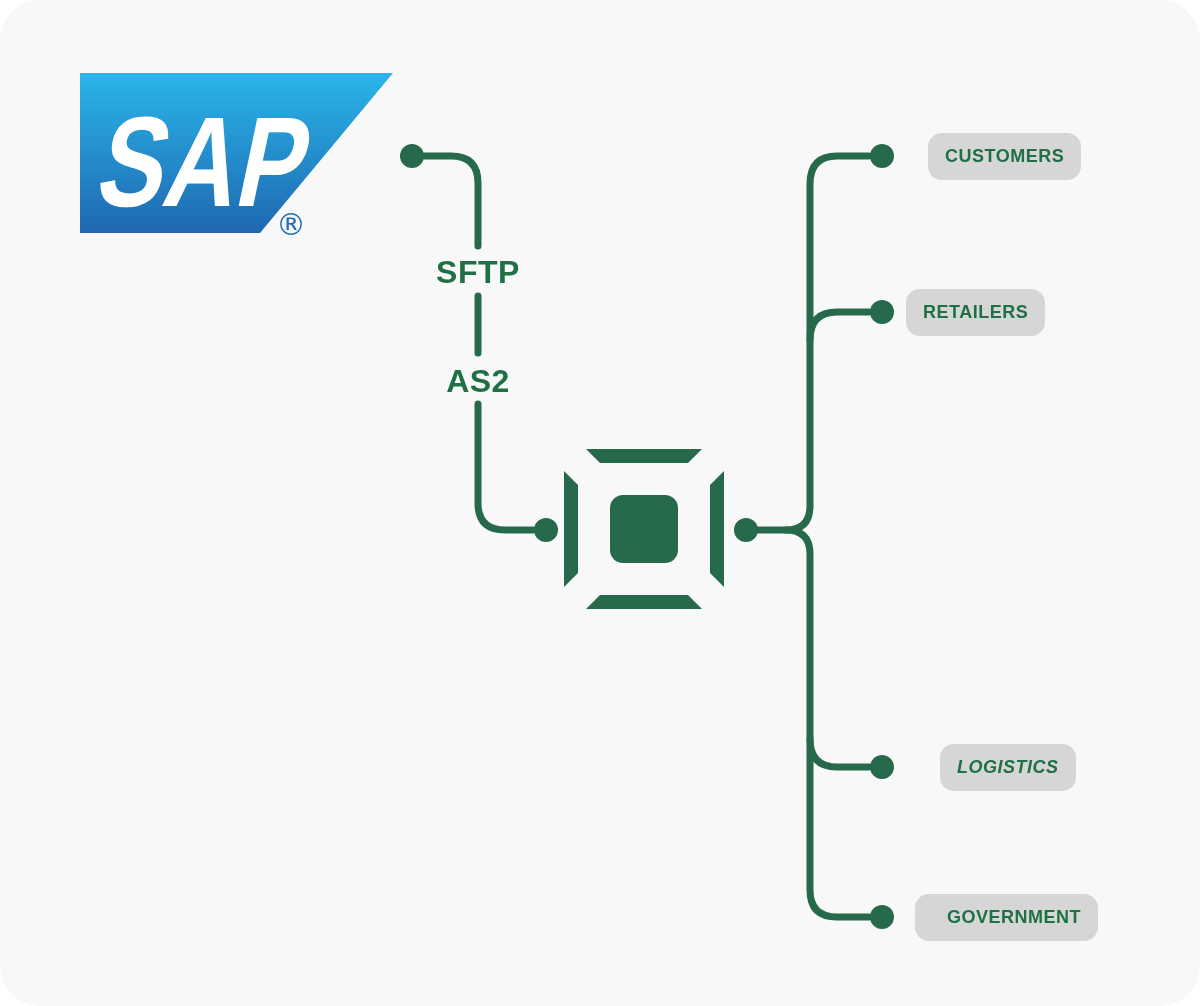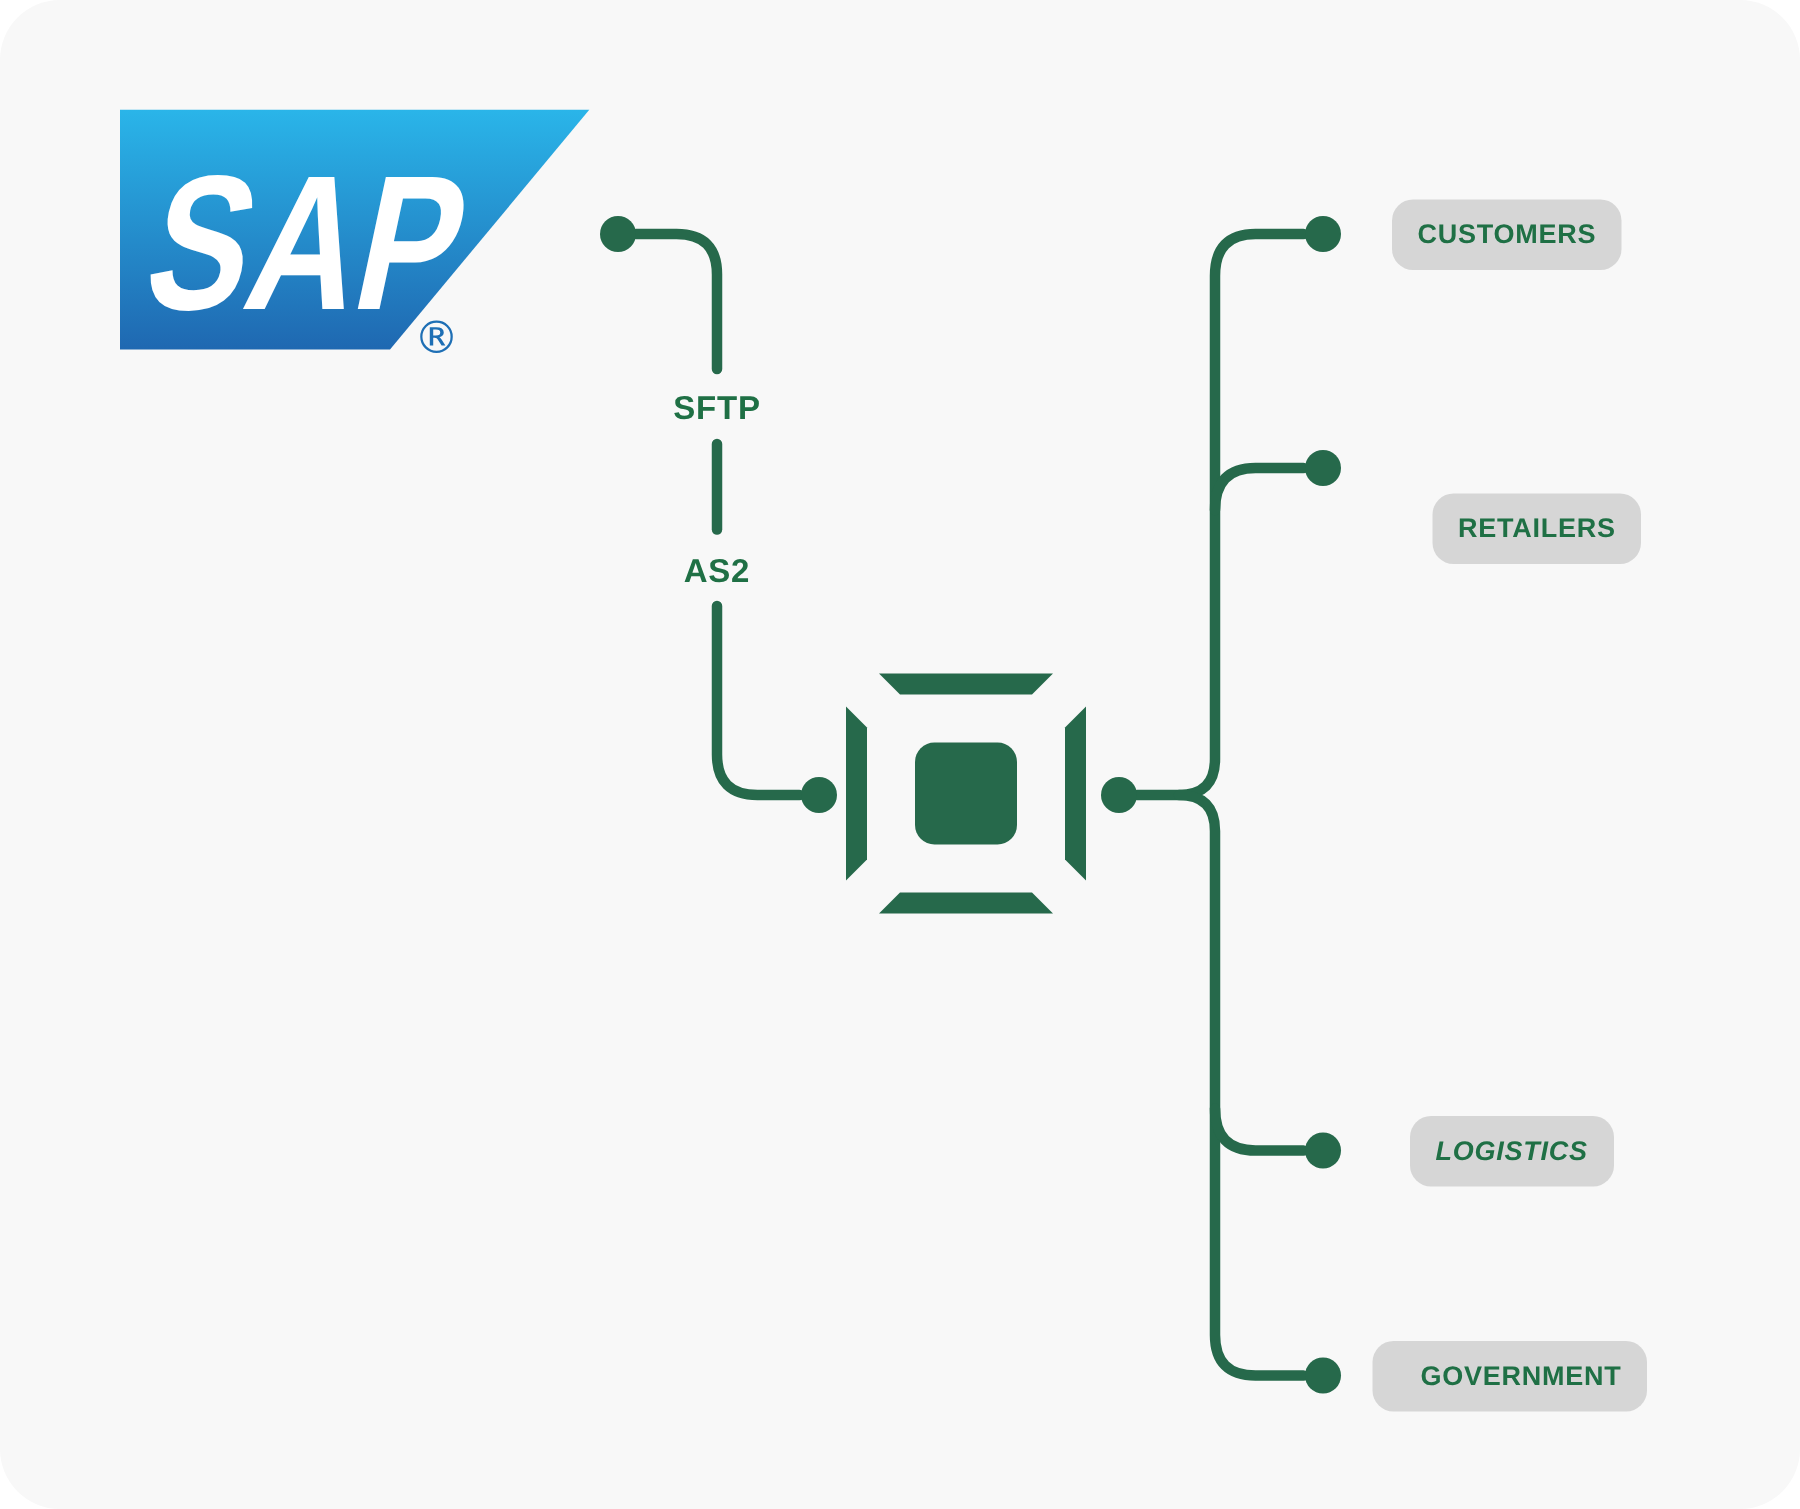--- a/index.html
+++ b/index.html
@@ -28,33 +28,33 @@
     fill:#ffffff;font-family:"Liberation Sans",sans-serif;
     font-weight:bold;font-size:128px;
   }
   .sap-reg{
     fill:var(--sap-reg-blue);font-family:"DejaVu Sans",sans-serif;
     font-size:30px;
   }
   .hub-svg{position:absolute;left:561px;top:446px;}
   .proto-label{
     position:absolute;transform:translate(-50%,-50%);
-    color:var(--text-green);font-weight:bold;font-size:22px;letter-spacing:0.5px;
+    color:var(--text-green);font-weight:bold;font-size:32px;letter-spacing:0.5px;
     white-space:nowrap;
   }
   .proto-sftp{left:478px;top:272px;}
   .proto-as2{left:478px;top:381px;text-align:right;}
   .badge{
     position:absolute;height:47px;line-height:47px;padding:0 17px;
     background:var(--badge-bg);border-radius:14px;
     color:var(--text-green);font-weight:bold;font-size:18px;letter-spacing:0.5px;
     white-space:nowrap;
   }
   .badge-customers{left:928px;top:133px;}
-  .badge-retailers{left:955px;top:289px;margin-top:40px;}
+  .badge-retailers{left:906px;top:289px;}
   .badge-logistics{left:940px;top:744px;font-style:italic;}
   .badge-government{left:915px;top:894px;padding-left:32px;}
 </style>
 </head>
 <body>
 
 <div class="canvas">
 
   <svg class="logo-svg" width="315" height="165" viewBox="0 0 315 165">
     <defs>

